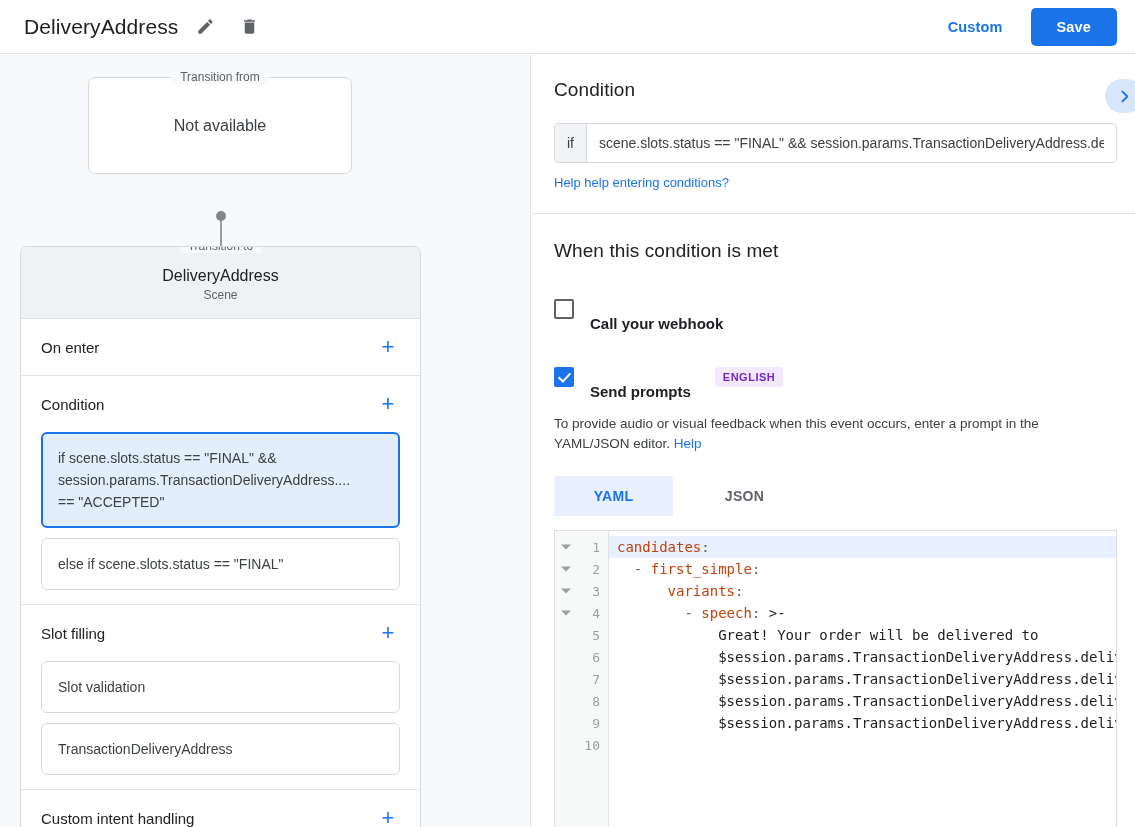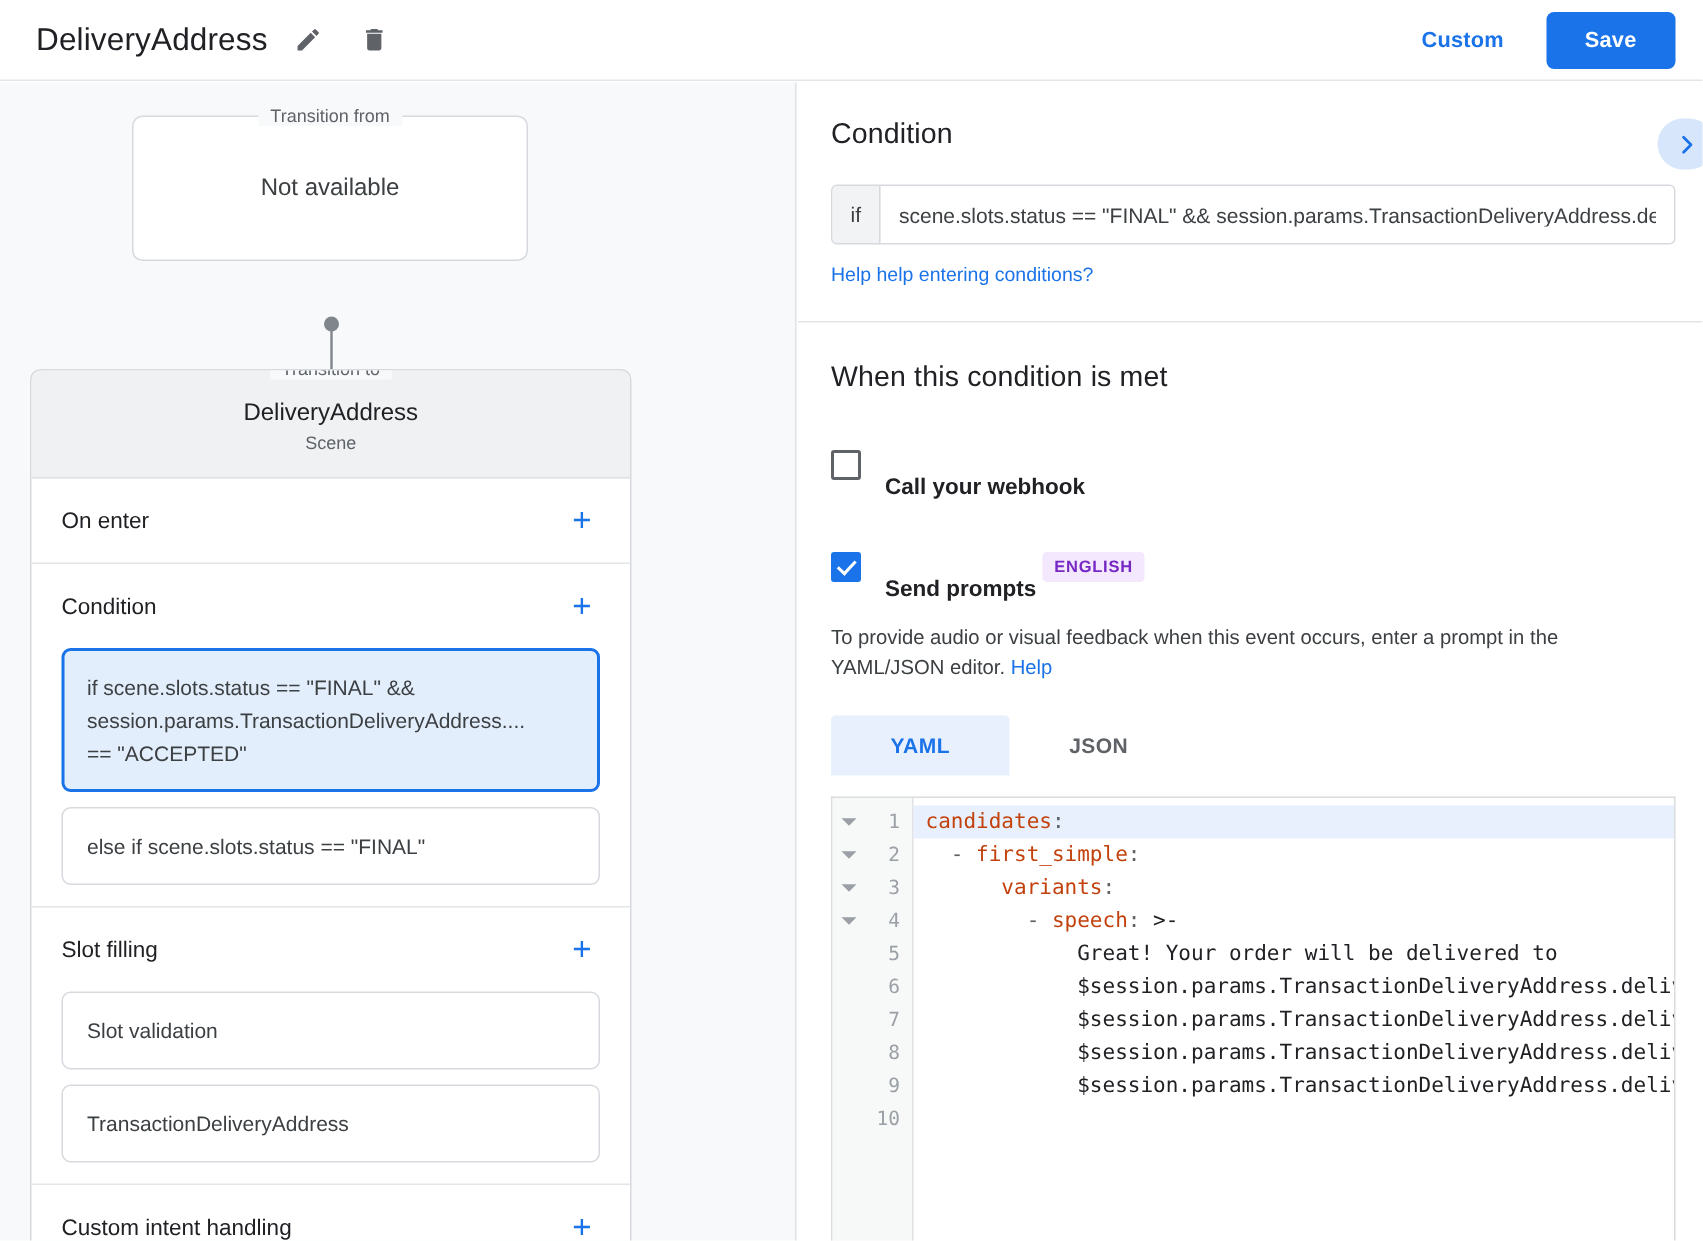--- a/index.html
+++ b/index.html
@@ -304,21 +304,21 @@
     transform: rotate(43deg);
   }
   .cb-label {
     margin-left: 16px;
     font-size: 15px;
     font-weight: bold;
     color: #202124;
     margin-top: 29px;
   }
   .lang-badge {
-    margin-left: 4px;
+    margin-left: 24px;
     background: #f3e8fd;
     color: #7627c4;
     font-size: 11px;
     font-weight: bold;
     letter-spacing: 0.5px;
     padding: 4px 8px;
     border-radius: 3px;
   }
   .helper-text {
     font-size: 13.5px;
@@ -327,20 +327,21 @@
     margin-top: -8px;
     margin-bottom: 22px;
     max-width: 565px;
   }
   .helper-text a { color: #1a73e8; text-decoration: none; cursor: pointer; }
 
   
   .tabs {
     display: flex;
     margin-bottom: 14px;
+    gap: 12px;
   }
   .tab {
     width: 119px;
     text-align: center;
     padding: 12px 0;
     font-size: 14px;
     font-weight: bold;
     color: #5f6368;
     cursor: pointer;
     border-radius: 3px 3px 0 0;

